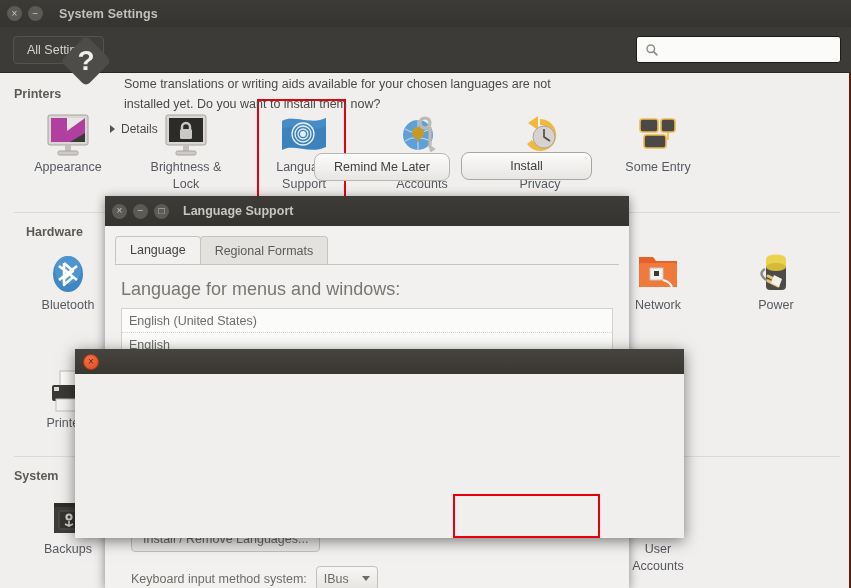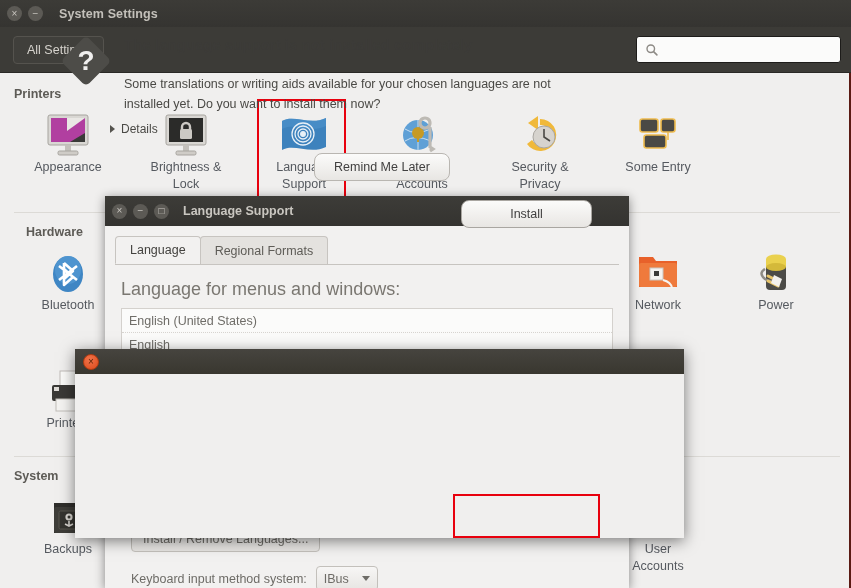--- a/index.html
+++ b/index.html
@@ -174,21 +174,21 @@
   }
   .tri { width:0;height:0;border-top:4px solid transparent;border-bottom:4px solid transparent;border-left:5px solid #55534e; }
   .dlg-btn {
     position: absolute; height: 28px;
     border: 1px solid #b9b6b1; border-radius: 8px;
     background: linear-gradient(#fbfbfa,#e8e6e3);
     font-size: 12.5px; color: #414040;
     display: flex; align-items: center; justify-content: center;
   }
   #btn-remind { left: 314px; top: 153px; width: 136px; }
-  #btn-install { left: 461px; top: 152px; width: 131px; border-color:#a9a6a1;margin-top:48px; }
+  #btn-install { left: 461px; top: 152px; width: 131px; border-color:#a9a6a1; }
 </style>
 </head>
 <body>
 
 <div id="root">
 
   <div class="ss-titlebar">
     <div class="wbtn first">×</div>
     <div class="wbtn">−</div>
     <div class="ss-title">System Settings</div>

